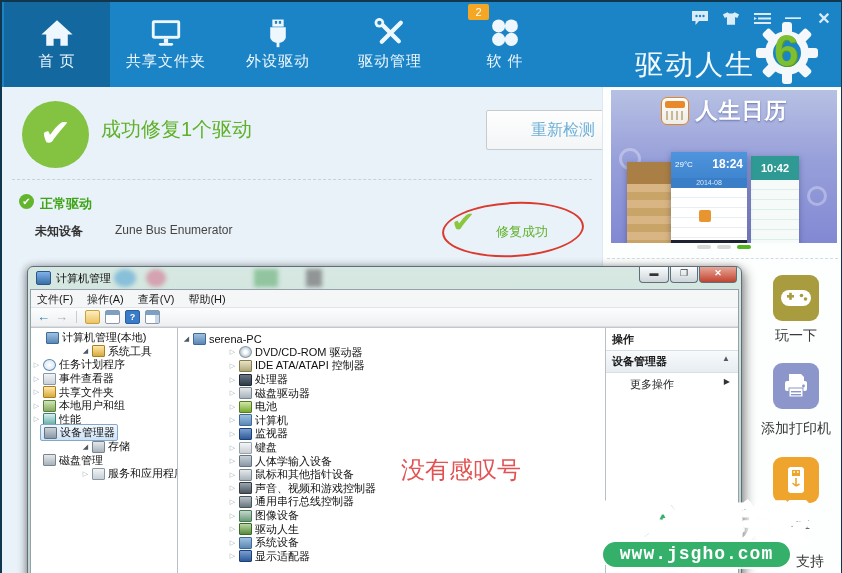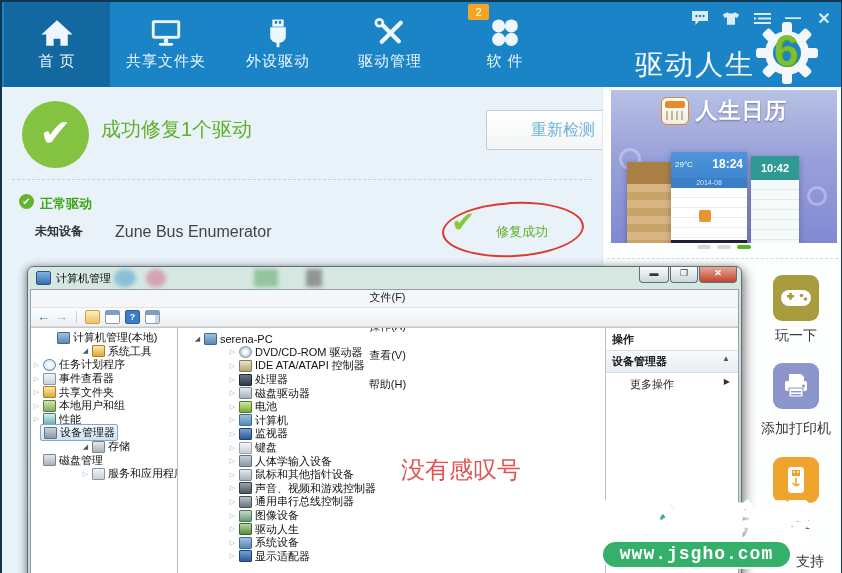--- a/index.html
+++ b/index.html
@@ -31,21 +31,21 @@
     background:#84c341;color:#fff;font-size:38px;text-align:center;line-height:64px;}
   .status-title{position:absolute;left:99px;top:114px;font-size:20px;color:#5fb02a;}
   .recheck{position:absolute;left:484px;top:108px;width:104px;height:38px;
     background:linear-gradient(#fefefe,#f3f5f6);border:1px solid #c6cbd0;border-radius:2px;
     color:#6fb0d8;font-size:16px;text-align:center;line-height:38px;cursor:pointer;padding-left:24px;}
   .dash1{position:absolute;left:10px;top:177px;width:580px;border-top:1px dashed #c3d2dd;}
   .ok-ico{position:absolute;left:17px;top:192px;width:15px;height:15px;border-radius:50%;background:#63b52d;
     color:#fff;font-size:10px;text-align:center;line-height:15px;}
   .ok-label{position:absolute;left:38px;top:193px;font-size:13px;font-weight:bold;color:#3ea417;}
   .dev-type{position:absolute;left:33px;top:221px;font-size:12px;font-weight:bold;color:#333;}
-  .dev-name{position:absolute;left:113px;top:221px;font-size:16px;color:#444;}
+  .dev-name{position:absolute;left:113px;top:221px;font-size:12px;color:#444;}
   .fix-check{position:absolute;left:449px;top:203px;font-size:29px;color:#8bc63f;}
   .fix-label{position:absolute;left:494px;top:221px;font-size:13px;color:#5fb02a;}
   .red-ellipse{position:absolute;left:440px;top:200px;width:138px;height:51px;border:2px solid #db3a2e;
     border-radius:50%;transform:rotate(-3deg);}
   
   .sidebar{position:absolute;left:600px;top:85px;width:242px;height:488px;background:#fdfefe;
     border-left:1px solid #dde8f0;box-sizing:border-box;}
   .ad{position:absolute;left:8px;top:3px;width:226px;height:153px;overflow:hidden;
     background:linear-gradient(180deg,#b7c1e3 0%,#98a0da 45%,#8289d3 100%);}
   .ad-logo-row{position:absolute;left:0;right:0;top:6px;display:flex;justify-content:center;gap:7px;align-items:center;}
@@ -102,22 +102,22 @@
     background:linear-gradient(#7fb2e8,#3a6ea8);border:1px solid #2a5688;border-radius:2px;}
   .dm-title-text{position:absolute;left:28px;top:4px;font-size:11px;color:#0c0c0c;}
   .dm-ctrls{position:absolute;right:4px;top:0;display:flex;}
   .dm-btn{height:15px;border:1px solid #5f6e78;border-top:none;border-radius:0 0 4px 4px;
     background:linear-gradient(#fafcfd,#cdd5d9);margin-left:1px;text-align:center;cursor:pointer;
     font-size:9px;line-height:13px;color:#333;}
   .dm-min{width:28px;}.dm-max{width:26px;}
   .dm-close{width:36px;background:linear-gradient(#e8a796,#c14331);color:#fff;font-weight:bold;}
   .dm-body{position:absolute;left:2px;right:2px;top:22px;bottom:0;background:#fff;
     border:1px solid #96a0a8;display:flex;flex-direction:column;}
-  .dm-menu{height:17px;background:#f5f6f7;border-bottom:1px solid #e2e5e8;display:flex;align-items:center;
-    padding-left:6px;gap:14px;flex-direction:column;}
+  .dm-menu{height:17px;background:#f5f6f7;border-bottom:1px solid #e2e5e8;display:flex;align-items:flex-end;
+    padding-left:6px;gap:14px;}
   .menu-item{font-size:11px;color:#1a1a1a;cursor:pointer;}
   .dm-tool{height:18px;background:linear-gradient(#fcfdfe,#edeff1);border-bottom:1px solid #d8dce0;
     display:flex;align-items:center;padding-left:6px;gap:5px;}
   .tarrow{font-size:13px;font-weight:bold;line-height:14px;cursor:pointer;}
   .tback{color:#2e7fb8;}.tfwd{color:#a8b2ba;}
   .tsep{width:1px;height:12px;background:#c8cdd2;margin:0 3px;}
   .tico{width:13px;height:12px;border:1px solid #8a98a5;border-radius:2px;background:#fff;cursor:pointer;position:relative;}
   .tico-export{background:linear-gradient(#fdeec2,#edc463);border-color:#c8a23a;}
   .tico-tree:before,.tico-pane:before{content:"";position:absolute;left:0;right:0;top:0;height:4px;background:#7aa0c8;}
   .tico-pane:after{content:"";position:absolute;right:0;top:4px;bottom:0;width:4px;background:#c8d8ea;}
@@ -127,21 +127,21 @@
   .pane-center{flex:1;position:relative;padding-top:4px;overflow:hidden;}
   .pane-right{width:132px;border-left:1px solid #b8bfc6;overflow:hidden;}
   .trow{height:13.6px;display:flex;align-items:center;cursor:default;}
   .trow .arrow{width:11px;flex:none;text-align:center;font-size:7px;color:#9aa8b2;}
   .arr-open .arrow:before{content:"◢";color:#4a5a66;}
   .arr-closed .arrow:before{content:"▷";}
   .tgrp{display:flex;align-items:center;}
   .ticon{width:11px;height:10px;border:1px solid #8a97a3;border-radius:1px;margin:0 3px 0 1px;flex:none;
     background:linear-gradient(#e0e6ea,#a8b4bc);}
   .tlabel{font-size:11px;color:#101010;white-space:nowrap;}
-  .lvl0{padding-left:14px;}.lvl1{padding-left:16px;margin-left:33px;}.lvl2{}
+  .lvl0{padding-left:3px;}.lvl1{padding-left:16px;margin-left:33px;}.lvl2{}
   .sel .tgrp{background:linear-gradient(#f2f7fc,#cde3f7);border:1px solid #84a8cc;border-radius:2px;
     padding:0 2px;margin-left:-2px;}
   .ico-computer,.ico-pc,.ico-system{background:linear-gradient(#9fc1e0,#5b87b5);border-color:#3d6a99;}
   .ico-tools,.ico-shares{background:linear-gradient(#ffe9a8,#d9a93c);border-color:#a87f22;}
   .ico-scheduler{background:radial-gradient(#ffffff,#cfe0f0);border-color:#5b87b5;border-radius:50%;}
   .ico-events{background:linear-gradient(#f0f4f6,#c8d0d6);border-color:#8a97a3;}
   .ico-users{background:linear-gradient(#cfe6b8,#86ab5a);border-color:#5d7f39;}
   .ico-performance{background:linear-gradient(#d8f0ee,#6ab0ac);border-color:#3f817d;}
   .ico-dvd{background:radial-gradient(circle,#ffffff 20%,#b8c8d4 70%);border-radius:50%;border-color:#8899a5;}
   .ico-ide{background:linear-gradient(#e8e2c8,#b0a878);border-color:#857d4e;}

